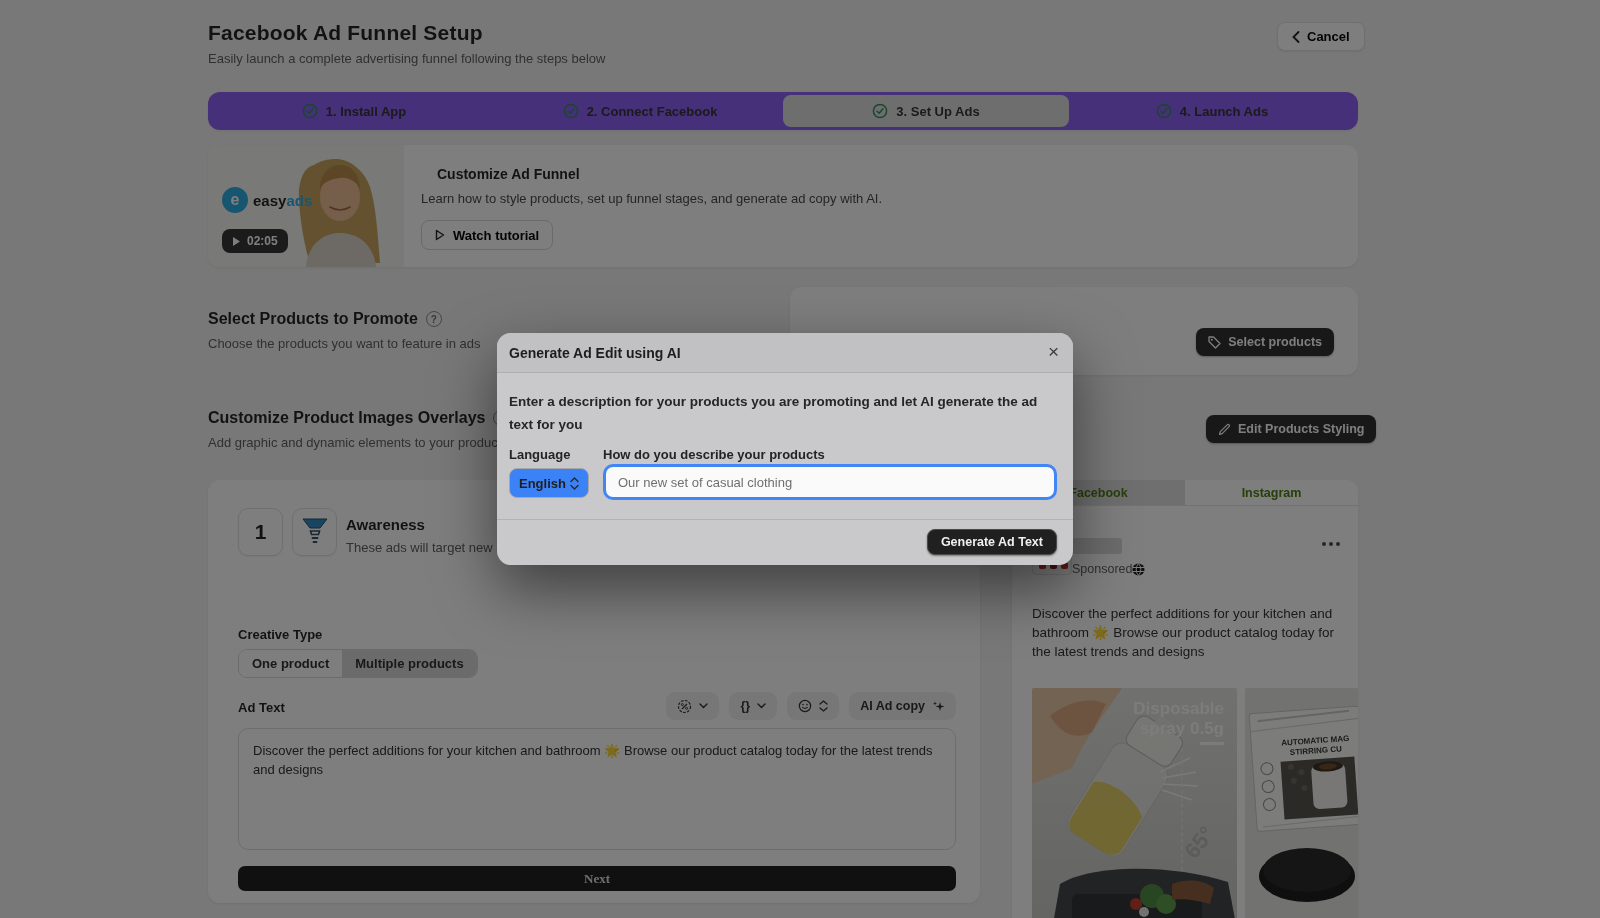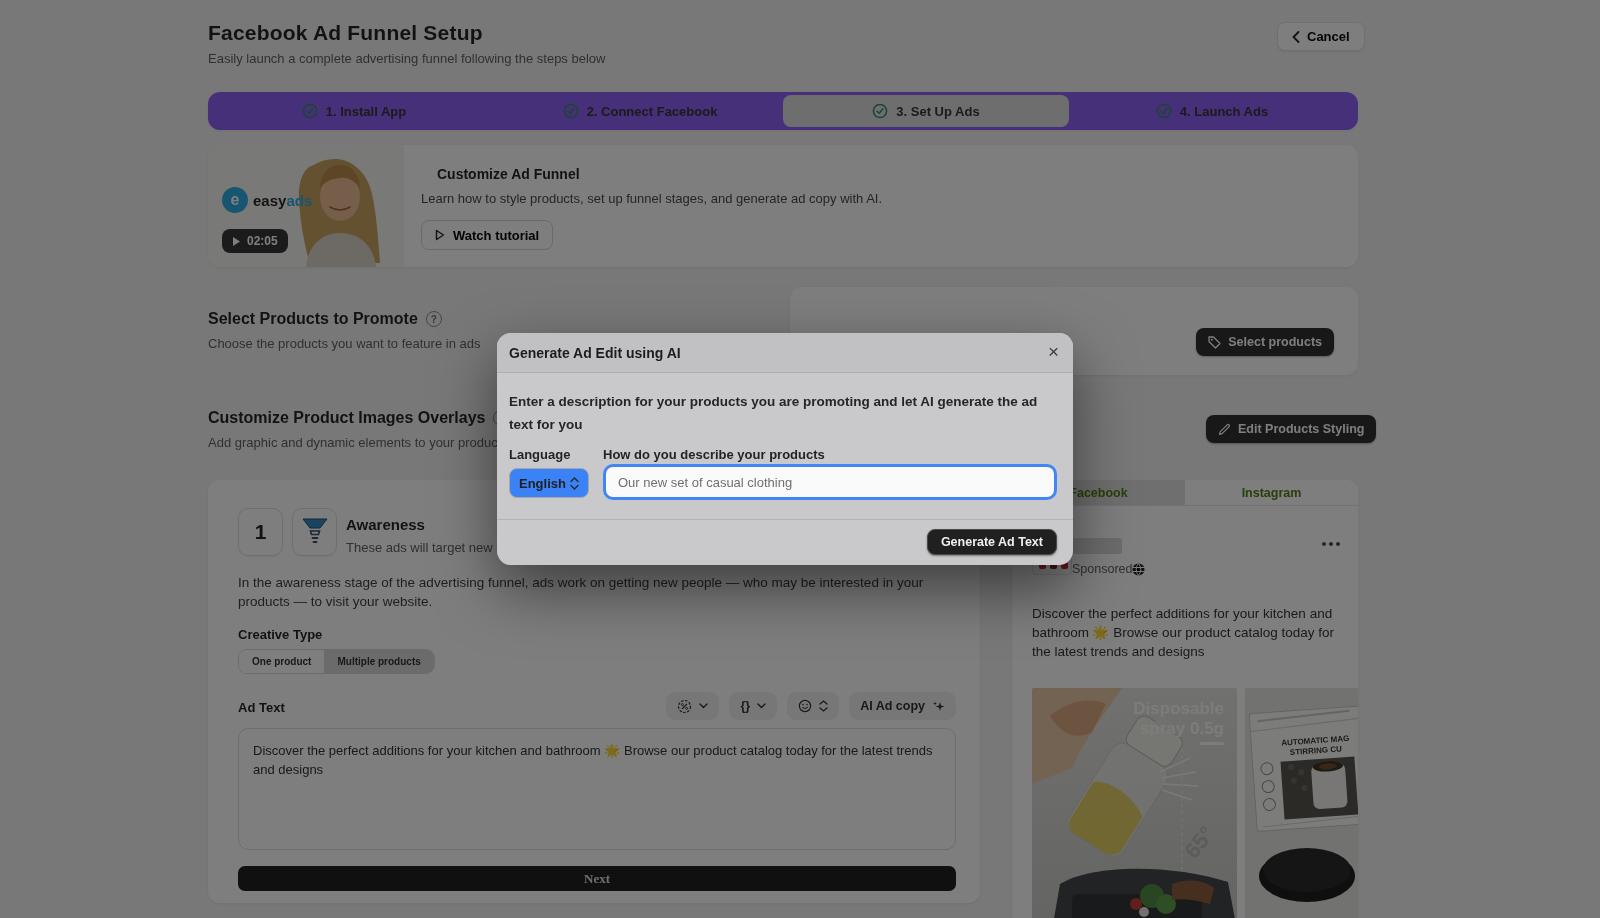--- a/index.html
+++ b/index.html
@@ -53,21 +53,21 @@
            display:flex;align-items:center;justify-content:center;font-size:21px;font-weight:700;
            box-shadow:0 1px 2px rgba(0,0,0,.06)}
   .funnel-box{position:absolute;left:84px;top:28px;width:45px;height:48px;border:1px solid #e0e0e0;border-radius:10px;
               display:flex;align-items:center;justify-content:center;box-shadow:0 1px 2px rgba(0,0,0,.06)}
   .aw-title{position:absolute;left:138px;top:36px;font-size:15px;font-weight:700}
   .aw-sub{position:absolute;left:138px;top:60px;font-size:13px;color:#5c5c5c;white-space:nowrap}
   .aw-desc{position:absolute;left:30px;top:93px;width:712px;font-size:13.5px;color:#3a3a3a;line-height:19px}
   .ct-label{position:absolute;left:30px;top:147px;font-size:13px;font-weight:700}
   .segmented{position:absolute;left:30px;top:169px;display:inline-flex;border:1px solid #d8d8d8;border-radius:9px;
              overflow:hidden;background:#fff}
-  .segment{padding:6px 13px;font-size:10px;font-weight:600;color:#2d2d2d;cursor:pointer;background:#fff}
+  .segment{padding:6px 13px;font-size:13px;font-weight:600;color:#2d2d2d;cursor:pointer;background:#fff}
   .segment.selected{background:#d7d7d7}
   .adtext-label{position:absolute;left:30px;top:220px;font-size:13px;font-weight:700}
   .toolbar{position:absolute;right:24px;top:212px;display:flex;gap:10px}
   .tool-btn{height:28px;background:#f0f0f0;border:none;border-radius:9px;display:flex;align-items:center;gap:7px;
             padding:0 11px;font-size:12.5px;font-weight:600;color:#2d2d2d;font-family:inherit;cursor:pointer}
   .ad-textarea{position:absolute;left:30px;top:248px;width:718px;height:122px;border:1px solid #dcdcdc;border-radius:10px;
                background:#fff;padding:12px 14px;font-size:13px;line-height:19px;color:#2e2e2e;cursor:text}
   .next-btn{position:absolute;left:30px;top:386px;width:718px;height:25px;background:#1a1a1a;color:#dedede;border:none;
             border-radius:7px;font-size:13px;font-weight:600;font-family:Liberation Serif, serif;cursor:pointer}
   
@@ -238,21 +238,20 @@
     <div class="funnel-box">
       <svg width="28" height="30" viewBox="0 0 28 30">
         <path d="M2 2 L26 2 L19 11 L9 11 Z" fill="#2e86c1" stroke="#1b4f72" stroke-width="1"></path>
         <path d="M9.5 14 L18.5 14 L17.5 17.5 L10.5 17.5 Z" fill="none" stroke="#34495e" stroke-width="1.6"></path>
         <path d="M11.5 21 L16.5 21" stroke="#34495e" stroke-width="1.8" stroke-linecap="round"></path>
         <path d="M12.5 25 L15.5 25" stroke="#34495e" stroke-width="1.8" stroke-linecap="round"></path>
       </svg>
     </div>
     <div class="aw-title">Awareness</div>
     <div class="aw-sub">These ads will target new audiences</div>
-    <div class="aw-desc">In the awareness stage of the advertising funnel, ads work on getting new people — who may be interested in your products — to visit your website.</div>
 
     <div class="ct-label">Creative Type</div>
     <div class="segmented">
       <div class="segment">One product</div>
       <div class="segment selected">Multiple products</div>
     </div>
 
     <div class="adtext-label">Ad Text</div>
     <div class="toolbar">
       <button class="tool-btn">

